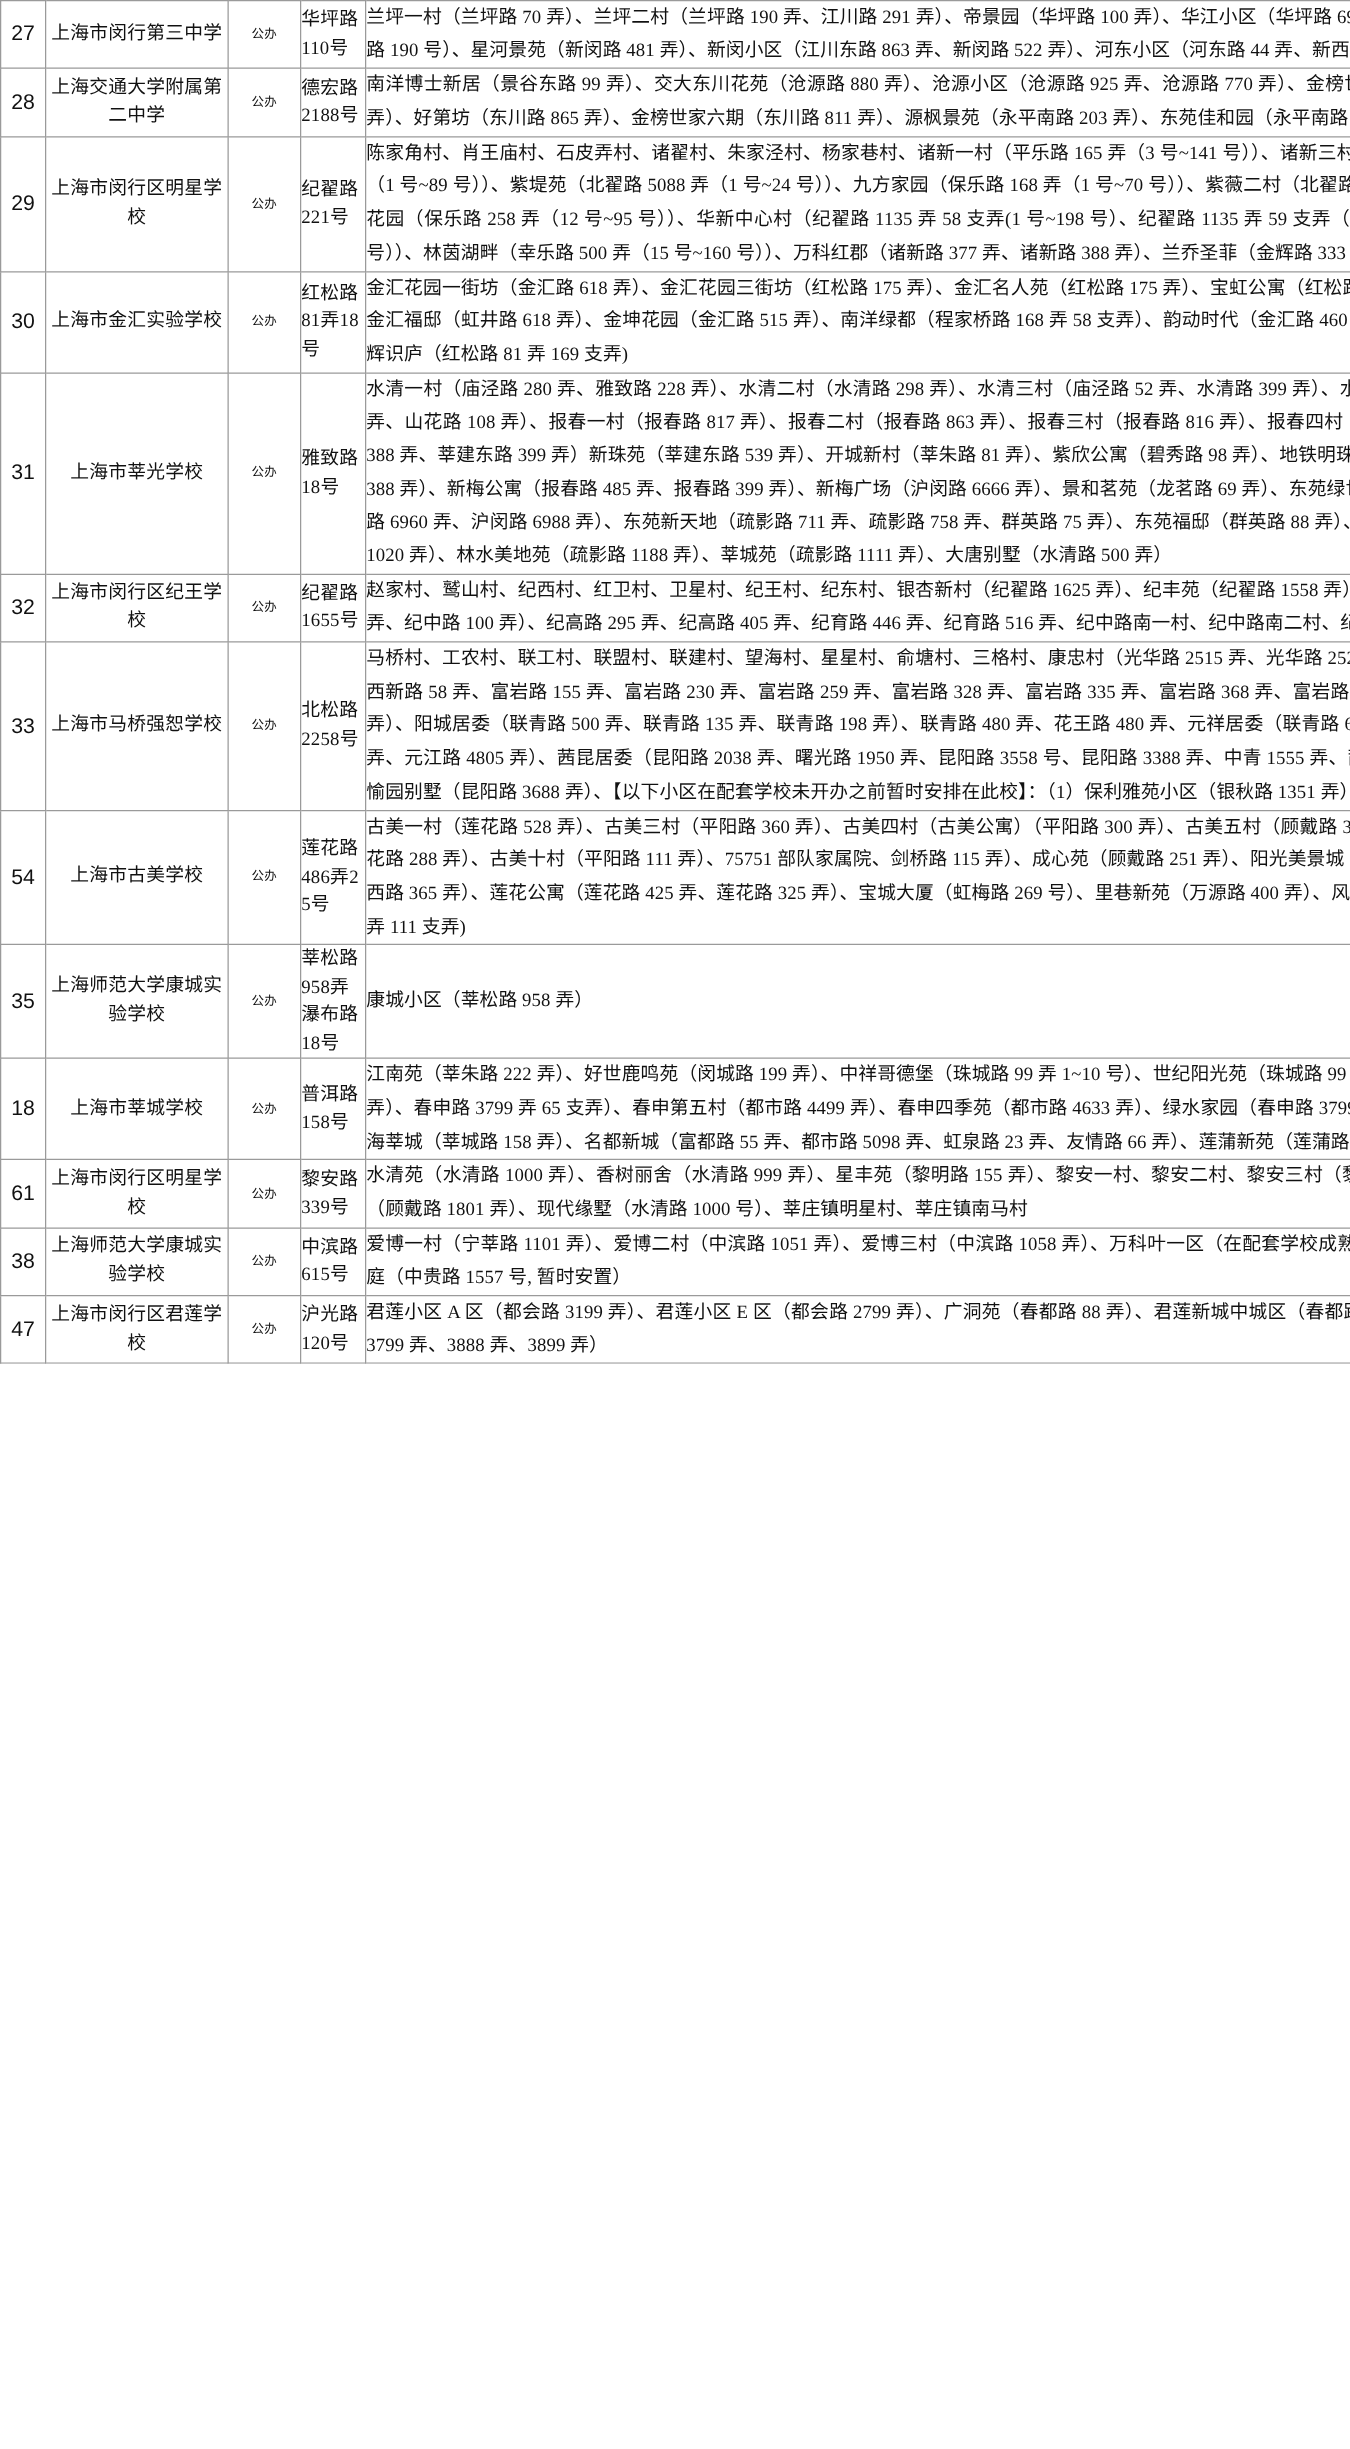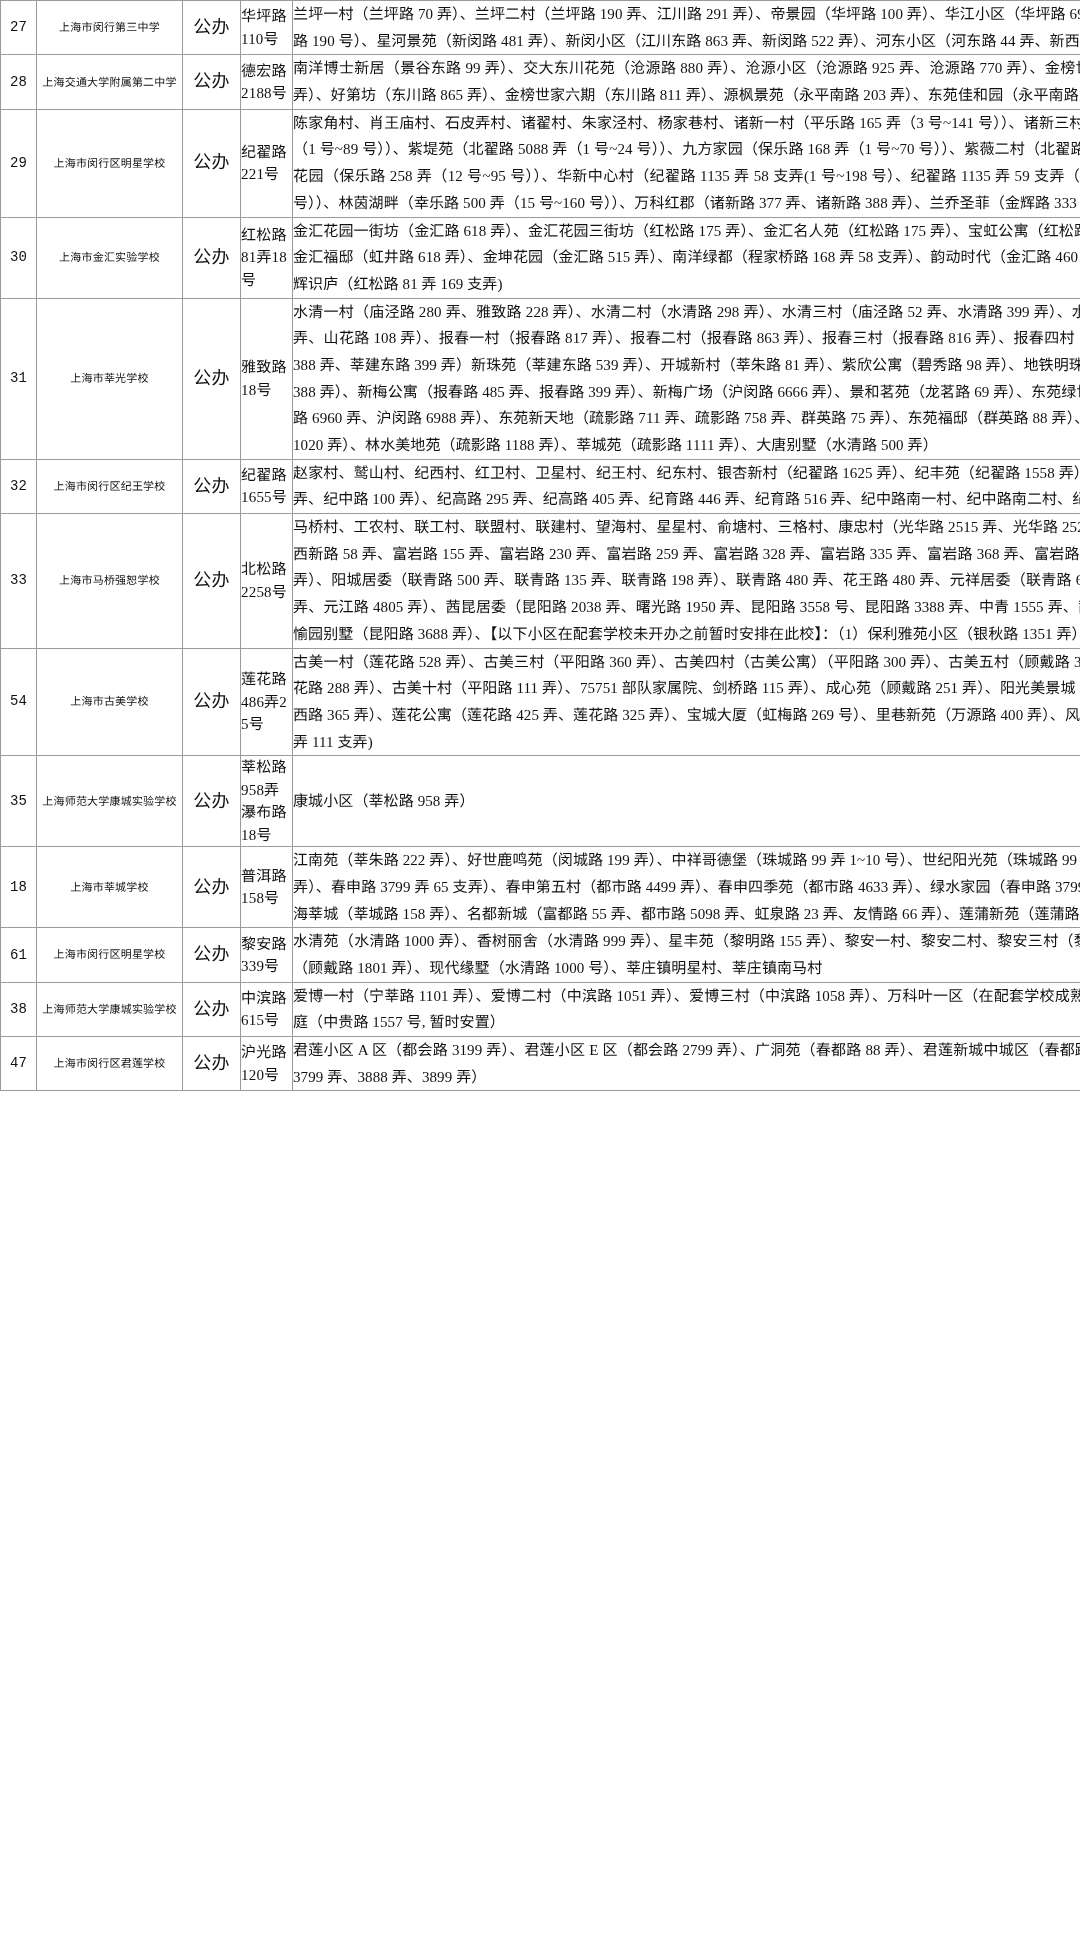--- a/index.html
+++ b/index.html
@@ -29,35 +29,35 @@
 
   
   col.c-index   { width: 36px; }
   col.c-school  { width: 146px; }
   col.c-type    { width: 58px; }
   col.c-address { width: 52px; }
   col.c-area    { width: 1700px; }
 
   .cell-index {
     text-align: center;
-    font-size: 14px;
-    font-family: Liberation Mono, monospace;
+    font-size: 17px;
+    font-family: Liberation Sans, sans-serif;
     line-height: 1.2;
     padding: 2px;
   }
   .cell-school {
     text-align: center;
-    font-size: 11px;
+    font-size: 15px;
     line-height: 1.55;
     padding: 4px 6px;
     letter-spacing: 0.2px;
   }
   .cell-type {
     text-align: center;
-    font-size: 18px;
+    font-size: 10px;
     line-height: 1.3;
     padding: 2px;
     letter-spacing: 0.2px;
   }
   .cell-address {
     text-align: left;
     font-size: 15px;
     line-height: 1.5;
     padding: 4px 2px;
     word-break: break-all;

